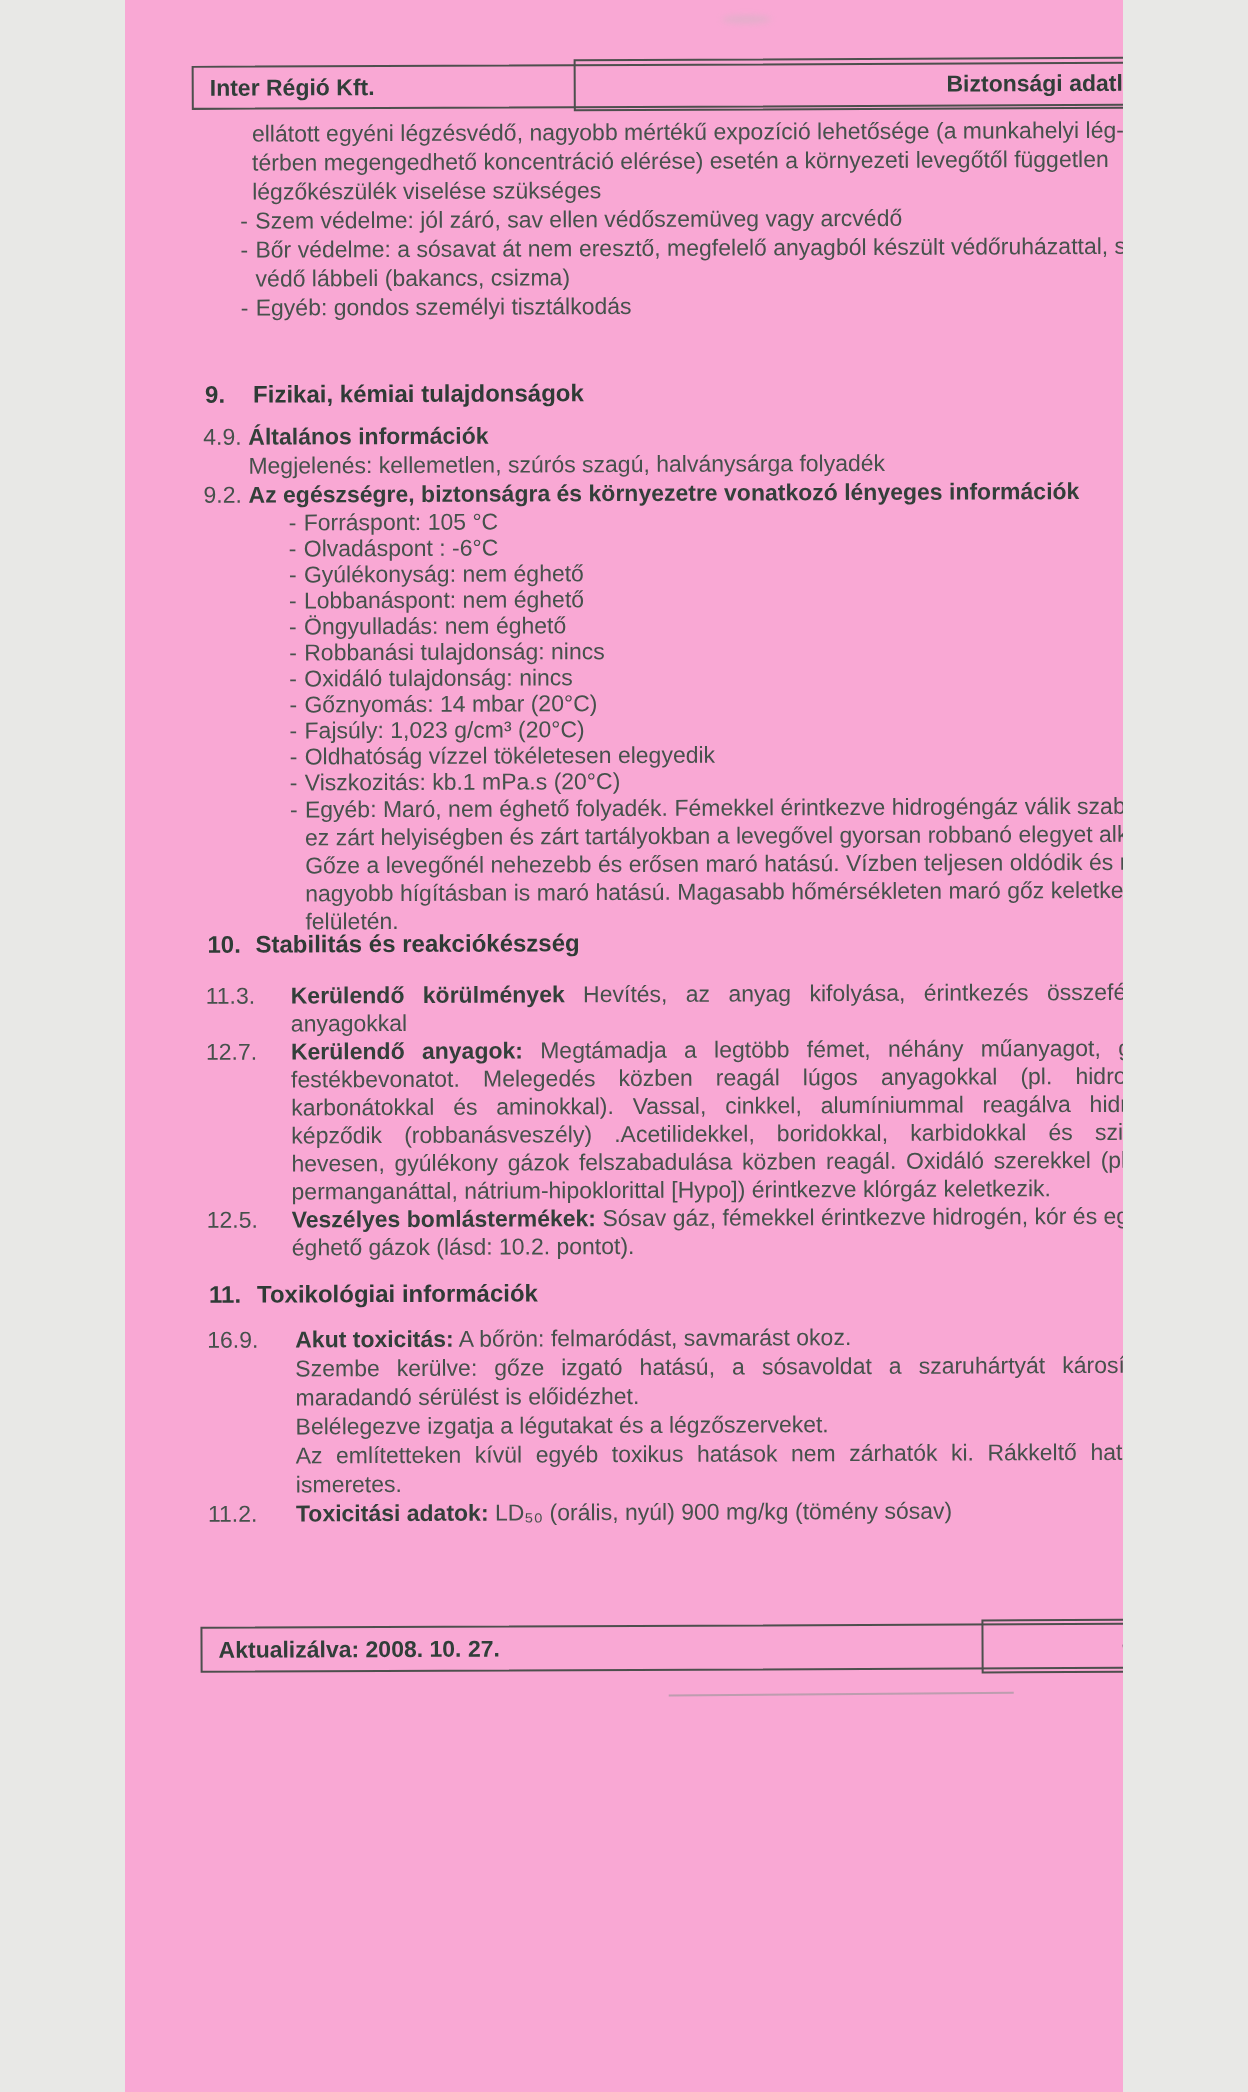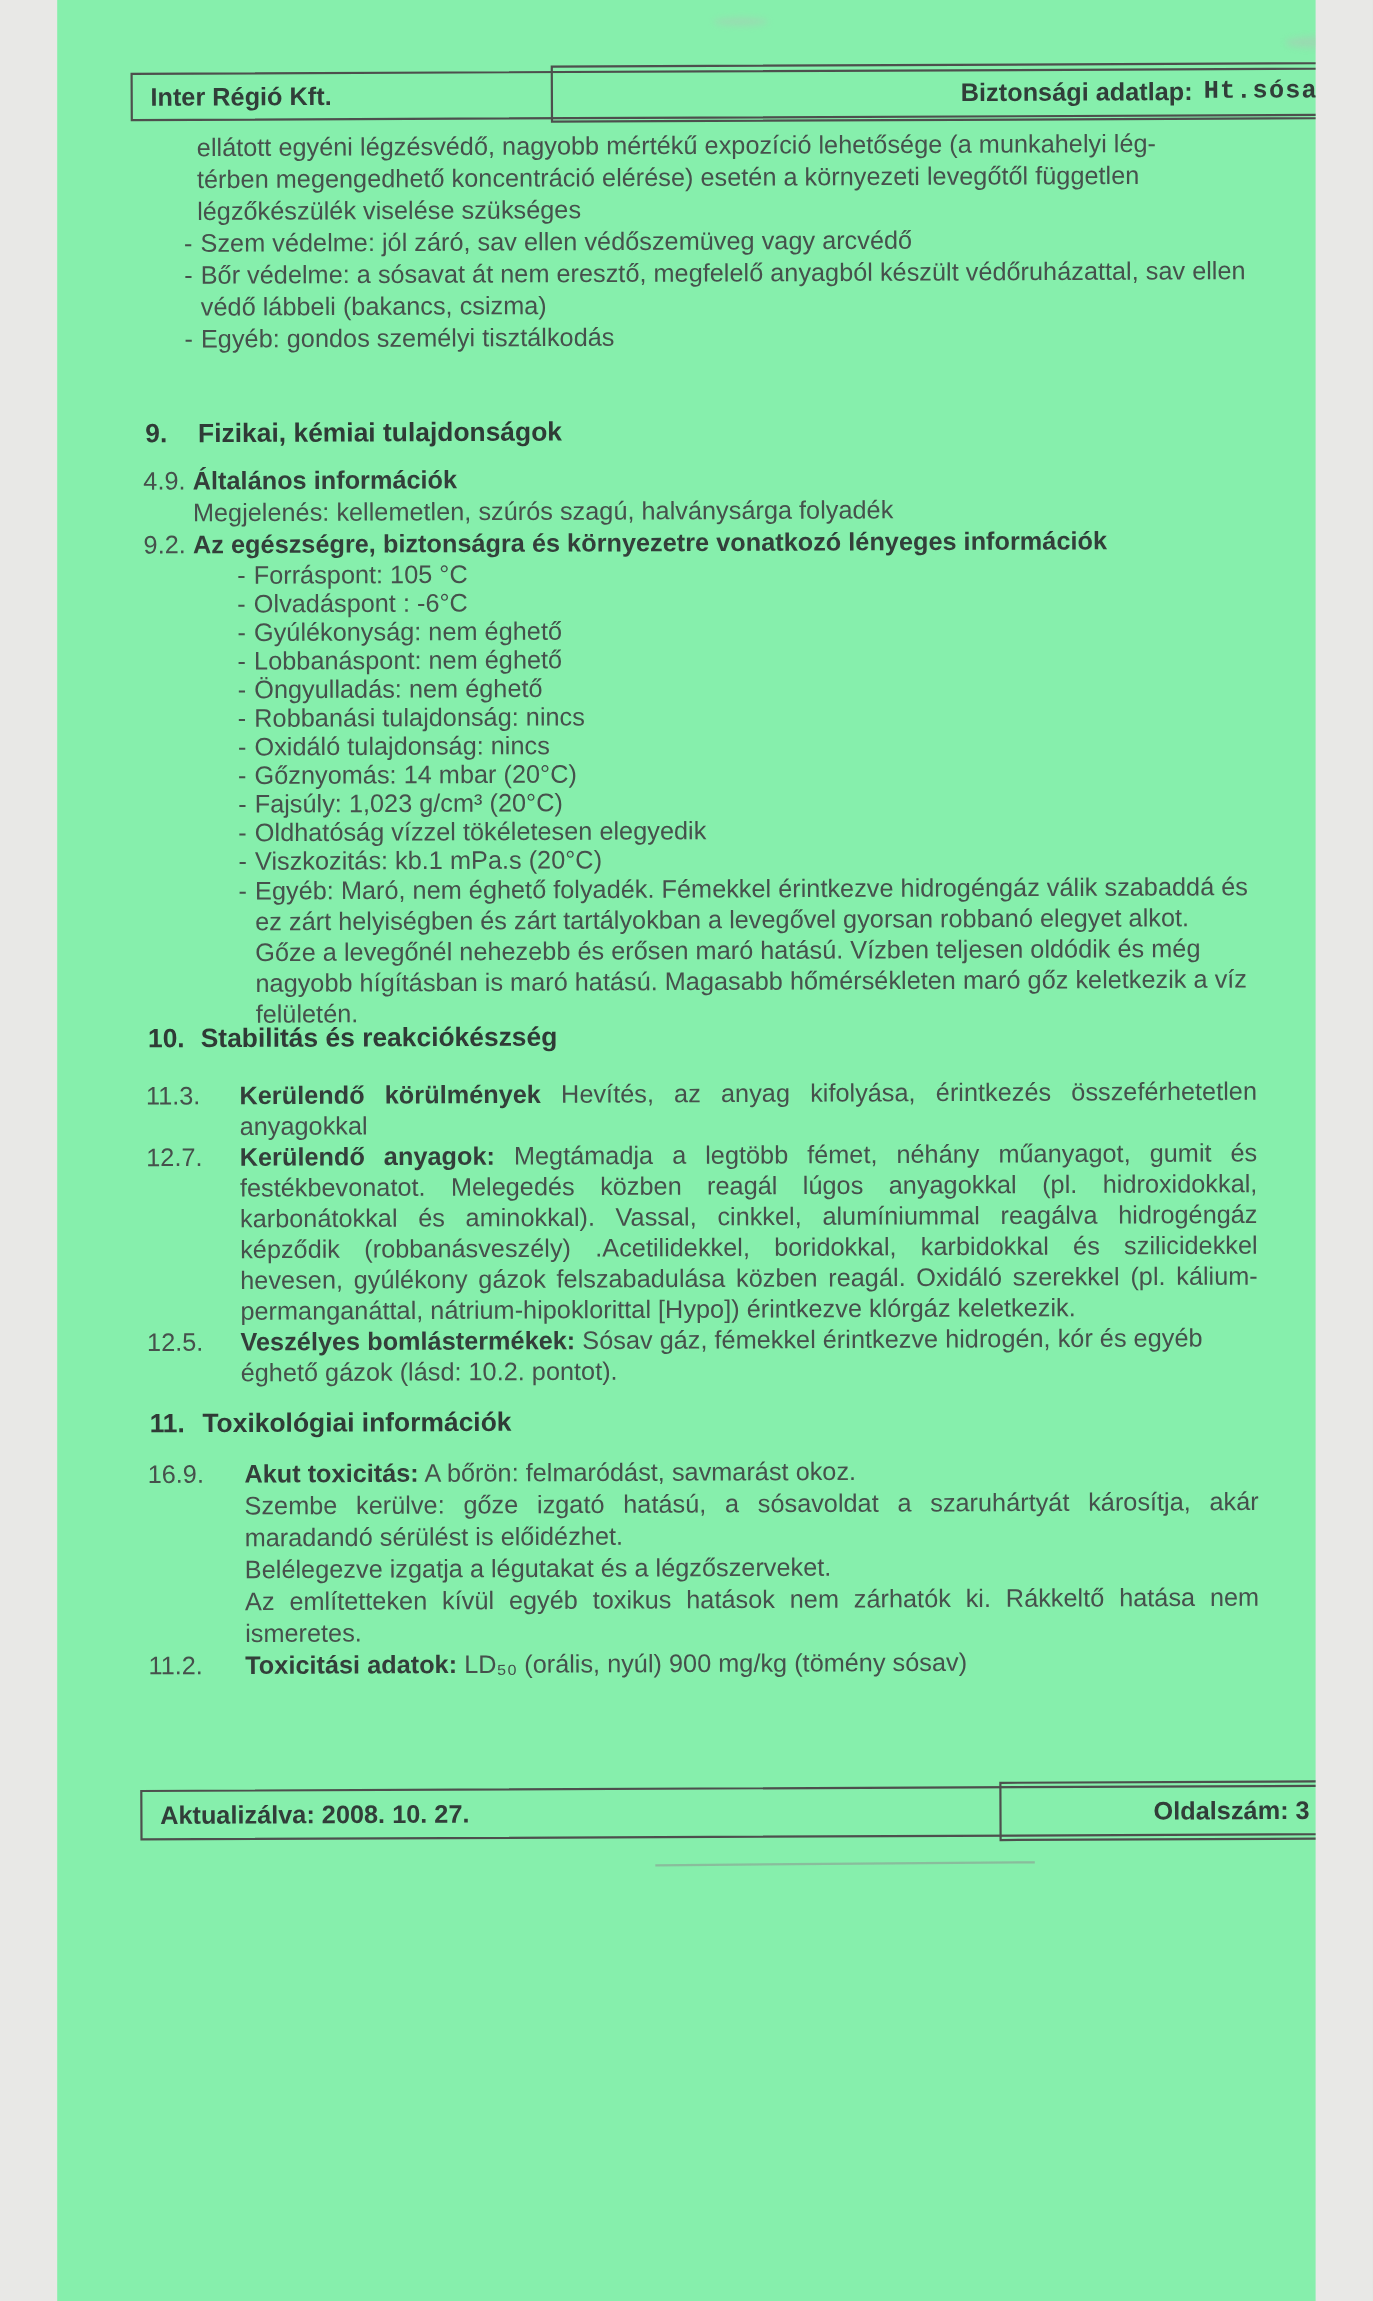--- a/index.html
+++ b/index.html
@@ -1,18 +1,18 @@
 <!DOCTYPE html>
 <html lang="hu"><head>
 <meta charset="utf-8">
 <style>
   html,body{margin:0;padding:0;background:#e8e8e6;}
   .page{
-    position:relative;width:1144px;height:2092px;margin:0 auto;
-    background:#86efac;overflow:hidden;
+    position:relative;width:998px;height:2092px;margin:0 auto;
+    background:#f9a8d4;overflow:hidden;
     font-family:"Liberation Sans", sans-serif;
     color:#46514c;
     font-size:23px;line-height:29px;
   }
   .scan{position:absolute;inset:0;transform:rotate(-0.25deg);transform-origin:50% 40%;}
   .smudge{position:absolute;background:#b9bcba;border-radius:50%;filter:blur(3px);}
   
   .header-bar{
     position:absolute;left:70px;top:64px;width:1108px;height:44px;
     border:2px solid #4d4f4d;box-sizing:border-box;

